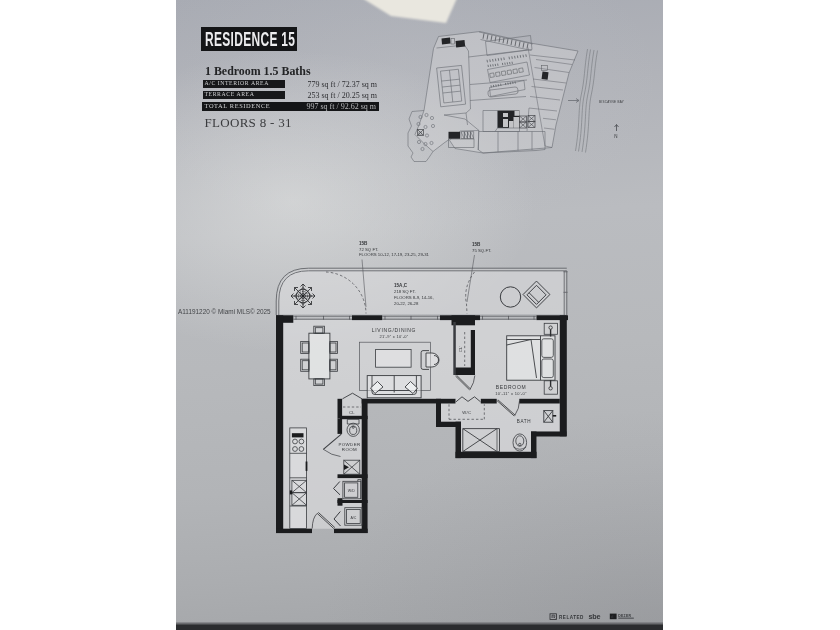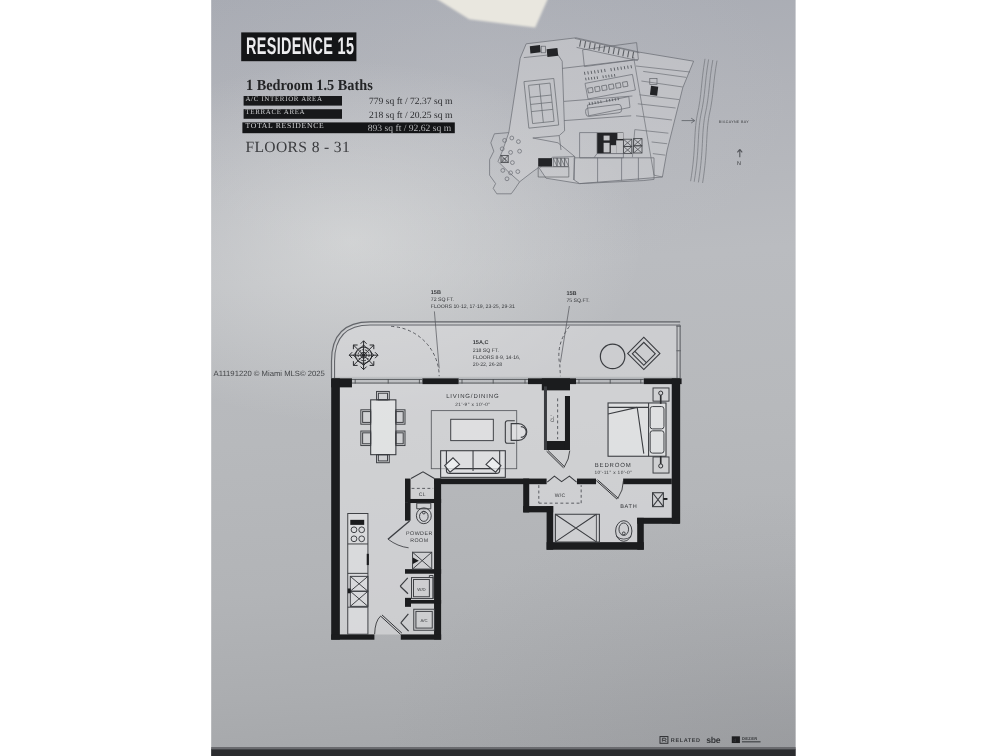--- a/index.html
+++ b/index.html
@@ -505,20 +505,20 @@
 
 <div style="position:absolute;left:201px;top:26.5px;width:95.5px;height:24.5px;background:#141517;"></div>
 <div style="position:absolute;left:204.5px;top:26.5px;color:#ececee;font-weight:bold;font-size:20px;line-height:25px;letter-spacing:0.5px;transform:scaleX(0.60);transform-origin:left center;white-space:nowrap;font-family:'Liberation Sans',sans-serif;">RESIDENCE 15</div>
 
 <div style="position:absolute;left:204.5px;top:63.5px;font-family:'Liberation Serif',serif;font-weight:bold;font-size:12.8px;color:#232426;letter-spacing:0px;transform:scaleX(0.93);transform-origin:left center;white-space:nowrap;">1 Bedroom 1.5 Baths</div>
 
 <div style="position:absolute;left:202.5px;top:80px;width:80.5px;height:7.6px;background:#17181a;color:#cfd0d2;font-size:5.8px;line-height:7.8px;font-family:'Liberation Serif',serif;padding-left:2px;letter-spacing:0.55px;">A/C INTERIOR AREA</div>
 <div style="position:absolute;left:306px;top:79.8px;width:71px;text-align:right;font-size:8px;color:#2c2d30;font-family:'Liberation Serif',serif;">779 sq ft / 72.37 sq m</div>
 
 <div style="position:absolute;left:202.5px;top:91px;width:80.5px;height:7.6px;background:#17181a;color:#cfd0d2;font-size:5.8px;line-height:7.8px;font-family:'Liberation Serif',serif;padding-left:2px;letter-spacing:0.55px;">TERRACE AREA</div>
-<div style="position:absolute;left:306px;top:90.8px;width:71px;text-align:right;font-size:8px;color:#2c2d30;font-family:'Liberation Serif',serif;">218 sq ft / 20.25 sq m</div>
+<div style="position:absolute;left:306px;top:90.8px;width:71px;text-align:right;font-size:8px;color:#2c2d30;font-family:'Liberation Serif',serif;">253 sq ft / 20.25 sq m</div>
 
 <div style="position:absolute;left:202px;top:101.5px;width:176.5px;height:9.2px;background:#141517;"></div>
 <div style="position:absolute;left:204.5px;top:102.3px;color:#d4d5d7;font-size:6.4px;line-height:8px;font-family:'Liberation Serif',serif;letter-spacing:0.6px;">TOTAL RESIDENCE</div>
-<div style="position:absolute;left:305px;top:101.8px;width:71px;text-align:right;font-size:8px;color:#b8b9bb;font-family:'Liberation Serif',serif;">893 sq ft / 92.62 sq m</div>
+<div style="position:absolute;left:305px;top:101.8px;width:71px;text-align:right;font-size:8px;color:#b8b9bb;font-family:'Liberation Serif',serif;">997 sq ft / 92.62 sq m</div>
 
 <div style="position:absolute;left:204.5px;top:114.5px;font-size:13px;color:#3a3b3e;font-family:'Liberation Serif',serif;letter-spacing:0.3px;">FLOORS 8 - 31</div>
 </div>
 
 </body></html>

